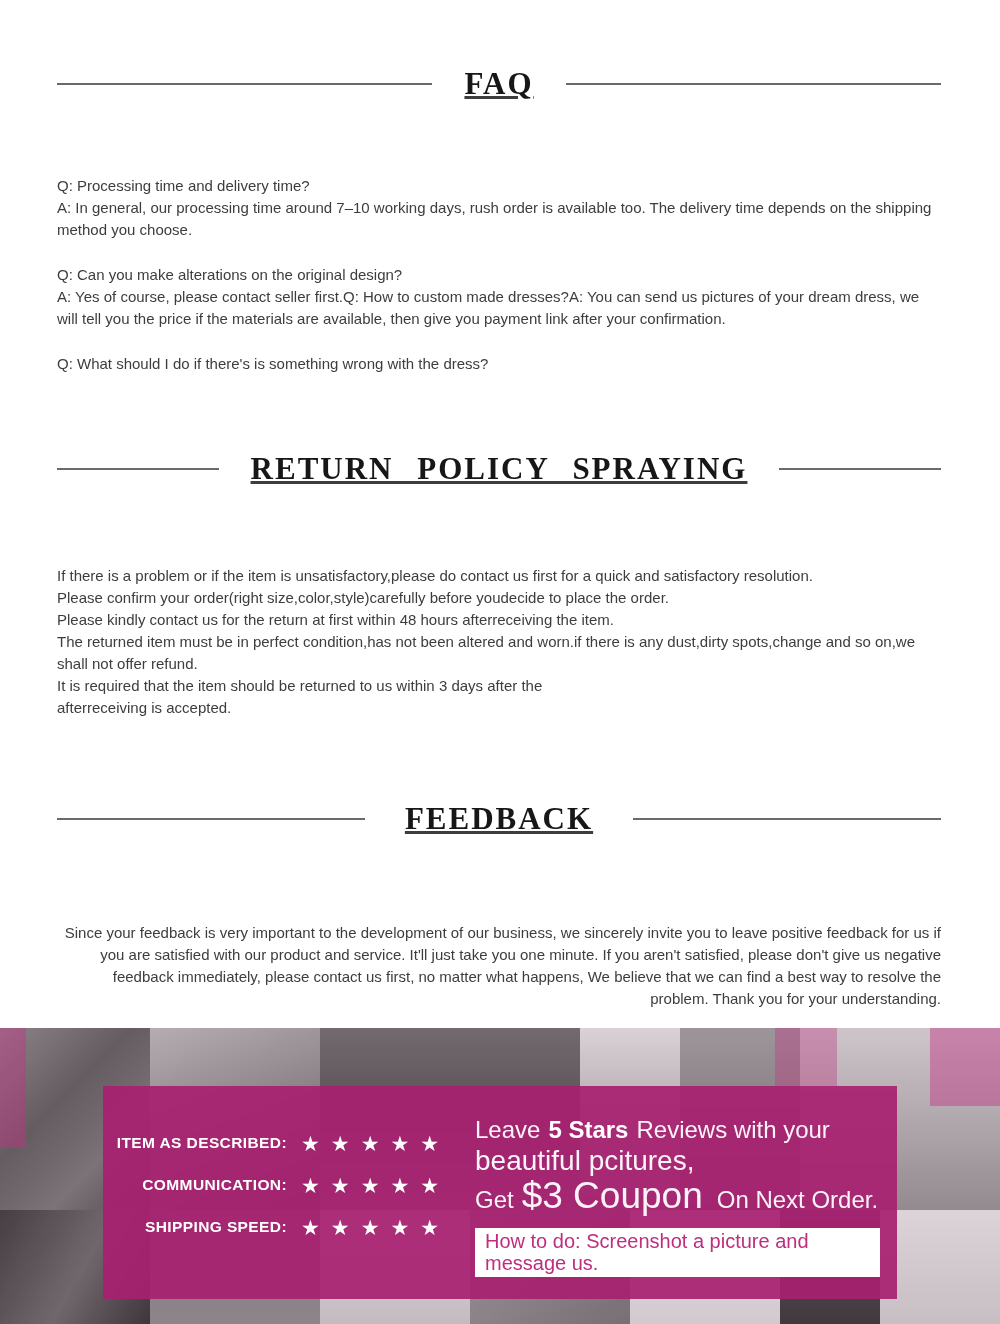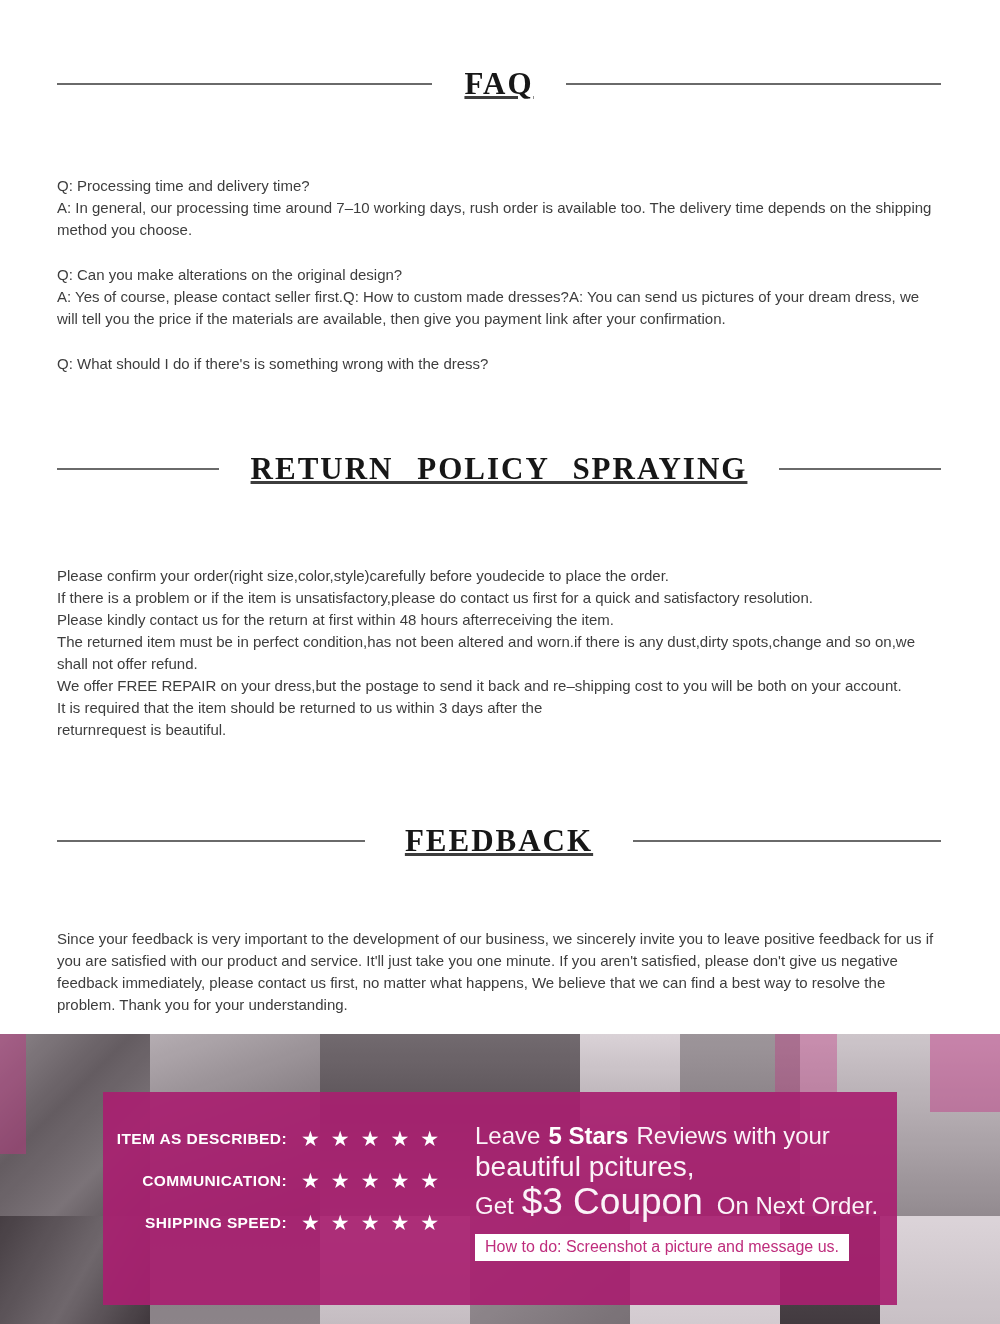--- a/index.html
+++ b/index.html
@@ -20,21 +20,21 @@
     color:#171717; white-space:nowrap; line-height:36px;
   }
   .wide .sec-title { word-spacing:14px; }
 
   .head-faq { margin-top:40px; }
   .faq-items { margin-top:48px; }
   .qa { margin-bottom:23px; }
   .head-return { margin-top:50px; }
   .policy { margin-top:52px; }
   .head-feedback { margin-top:56px;gap:8px; }
-  .feedback-body { margin-top:44px; }
+  .feedback-body { margin-top:60px;text-align:right; }
 
   
   .strip { position:relative; width:1000px; height:324px; margin-top:18px; overflow:hidden; background:#bdbdbd; }
   .strip-grid { position:absolute; inset:0; display:flex; flex-direction:column; }
   .prow { display:flex; width:100%; }
   .prow1 { height:182px; }
   .prow2 { height:142px; }
   .tile { height:100%; }
   .g-rocks  { background:linear-gradient(135deg,#8a8a8a 0%,#5f5f5f 40%,#777777 70%,#4e4e4e 100%); }
   .g-woman  { background:linear-gradient(160deg,#b5b5b5,#7d7d7d 60%,#565656); }
@@ -54,34 +54,34 @@
   .patch-a { left:0; top:0; width:26px; height:120px; background:rgba(193,52,130,0.45); }
   .patch-b { left:775px; top:0; width:62px; height:58px; background:rgba(193,52,130,0.38); }
   .patch-c { right:0; top:0; width:70px; height:78px; background:rgba(193,52,130,0.45); }
 
   
   .banner {
     position:absolute; left:103px; top:58px; width:794px; height:213px;
     background:rgba(168,31,112,0.92);
   }
   .ratings { position:absolute; left:0; top:36px; width:360px; }
-  .rating-row { display:flex; justify-content:flex-end; height:42px;padding-left:8px; }
+  .rating-row { display:flex; align-items:center; justify-content:flex-end; height:42px;padding-left:8px; }
   .rating-label { font-size:15.5px; font-weight:700; color:#ffffff; letter-spacing:0.4px; white-space:nowrap; }
   .rating-stars { width:162px; margin-left:14px; color:#ffffff; font-size:21px; letter-spacing:11px; line-height:1; white-space:nowrap; }
   .promo { position:absolute; left:372px; top:28px; right:17px; color:#fbf3f8; }
   .promo-line1, .promo-line3 { display:flex; align-items:baseline; gap:8px; }
   .promo-line1 { font-size:24px; line-height:31px; }
   .promo-bold { font-weight:700; color:#ffffff; }
   .promo-line2 { font-size:28px; line-height:31px; }
   .promo-line3 { font-size:24px; line-height:40px; }
   .promo-big { font-size:37px; }
   .promo-post3 { margin-left:6px; }
   .howto {
     display:inline-block; margin-top:8px; background:#ffffff; color:#bf2d7d;
-    font-size:16px; line-height:22px; padding:2px 10px 3px;
+    font-size:20px; line-height:22px; padding:2px 10px 3px;
   }
 </style>
 </head>
 <body>
 
 <main class="content">
 
   <section>
     <div class="sec-head head-faq">
       <span class="rule"></span>
@@ -103,27 +103,26 @@
     </div>
   </section>
 
   <section>
     <div class="sec-head head-return wide">
       <span class="rule"></span>
       <h2 class="sec-title">RETURN POLICY SPRAYING</h2>
       <span class="rule"></span>
     </div>
     <div class="policy">
+      <div>If there is a problem or if the item is unsatisfactory,please do contact us first for a quick and satisfactory resolution.</div>
       <div>Please confirm your order(right size,color,style)carefully before youdecide to place the order.</div>
-      <div>If there is a problem or if the item is unsatisfactory,please do contact us first for a quick and satisfactory resolution.</div>
       <div>Please kindly contact us for the return at first within 48 hours afterreceiving the item.</div>
       <div>The returned item must be in perfect condition,has not been altered and worn.if there is any dust,dirty spots,change and so on,we shall not offer refund.</div>
-      <div>We offer FREE REPAIR on your dress,but the postage to send it back and re–shipping cost to you will be both on your account.</div>
       <div>It is required that the item should be returned to us within 3 days after the</div>
-      <div>returnrequest is beautiful.</div>
+      <div>afterreceiving is accepted.</div>
     </div>
   </section>
 
   <section>
     <div class="sec-head head-feedback">
       <span class="rule"></span>
       <h2 class="sec-title">FEEDBACK</h2>
       <span class="rule"></span>
     </div>
     <p class="feedback-body">Since your feedback is very important to the development of our business, we sincerely invite you to leave positive feedback for us if you are satisfied with our product and service. It'll just take you one minute. If you aren't satisfied, please don't give us negative feedback immediately, please contact us first, no matter what happens, We believe that we can find a best way to resolve the problem. Thank you for your understanding.</p>

